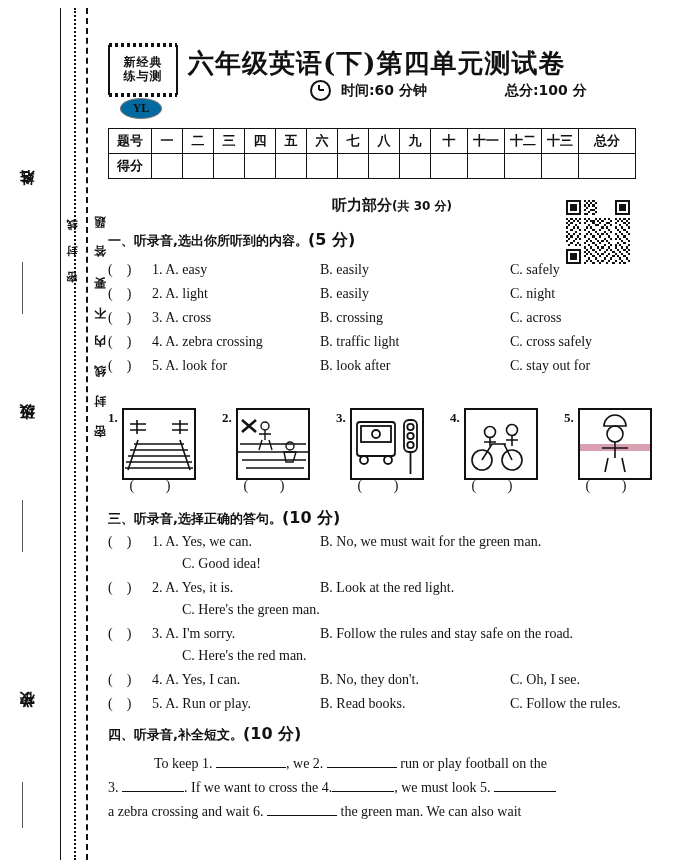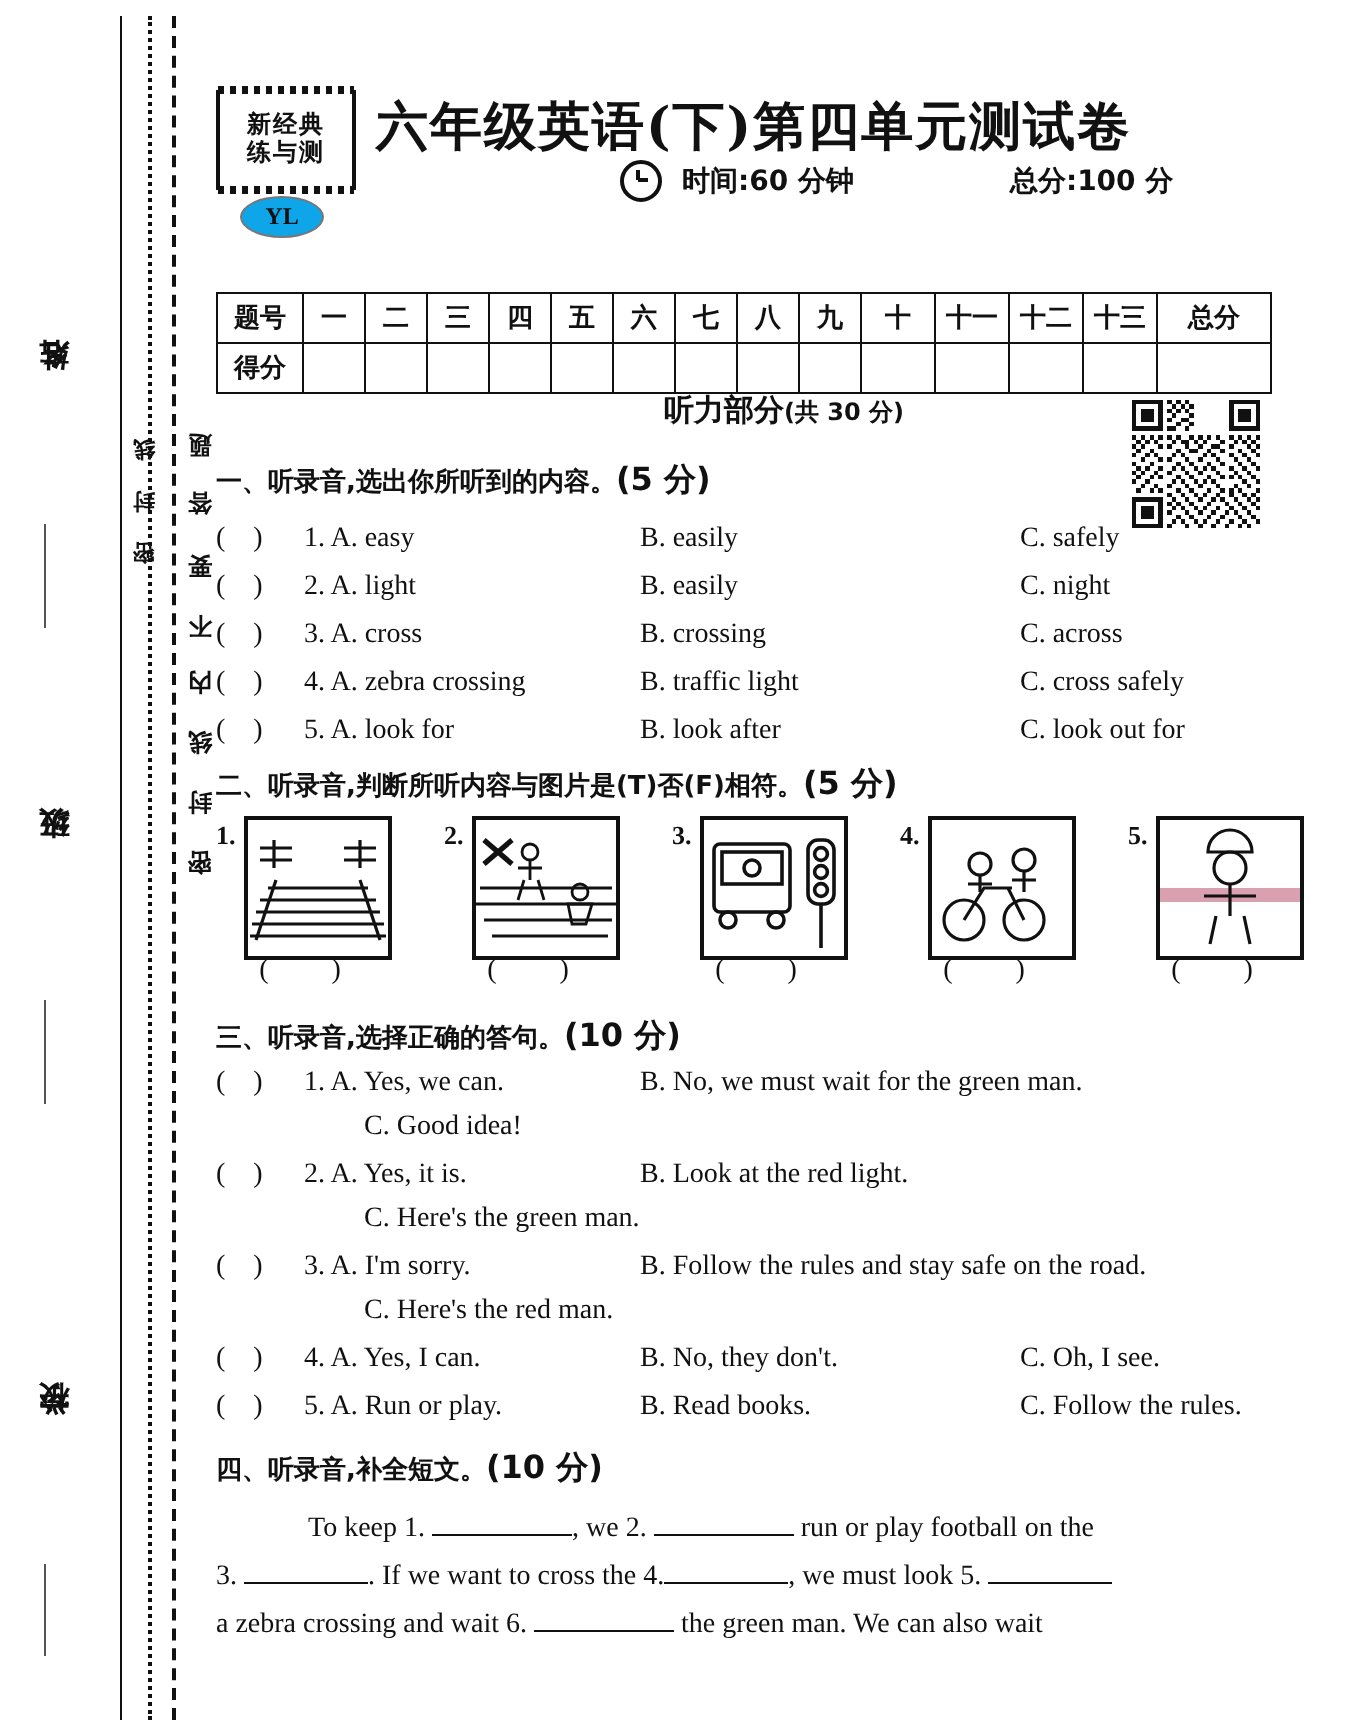--- a/index.html
+++ b/index.html
@@ -60,21 +60,21 @@
   }
   .stamp::after{
     content:"";position:absolute;left:-1px;right:-1px;bottom:-4px;height:4px;
     background:repeating-linear-gradient(90deg,#111 0 3px,#fff 3px 6px);
   }
   .yl{
     position:absolute;left:20px;top:98px;width:40px;height:19px;
     border:1px solid #777;border-radius:50%;
     display:flex;align-items:center;justify-content:center;
     font-family:"Liberation Serif", serif;font-weight:bold;font-size:12px;
-    background:#0ea5e9;
+    background:#0369a1;
   }
   .title{
     position:absolute;left:88px;top:46px;width:470px;
     font-family:"DejaVu Serif", serif;
     font-weight:bold;font-size:26px;letter-spacing:1px;
     white-space:nowrap;
   }
   .subline{
     position:absolute;left:88px;top:80px;width:470px;
     display:flex;align-items:center;
@@ -82,21 +82,21 @@
   }
   .clock{
     width:17px;height:17px;border:2px solid #111;border-radius:50%;
     position:relative;margin-right:10px;flex:none;
   }
   .clock::before{content:"";position:absolute;left:6px;top:3px;width:1.5px;height:5px;background:#111;}
   .clock::after{content:"";position:absolute;left:7px;top:7px;width:5px;height:1.5px;background:#111;}
   .time-txt{margin-right:78px;}
 
   
-  .score-tbl{position:absolute;left:8px;top:128px;border-collapse:collapse;margin-top:18px;}
+  .score-tbl{position:absolute;left:8px;top:128px;border-collapse:collapse;}
   .score-tbl td{
     border:1px solid #111;
     height:24px;
     text-align:center;vertical-align:middle;
     font-family:"DejaVu Sans", sans-serif;font-weight:bold;font-size:13px;
     padding:0;
   }
   .score-tbl td.lbl{width:42px;}
   .score-tbl td.num{width:30px;}
   .score-tbl td.wide{width:36px;}
@@ -258,26 +258,23 @@
     <div class="row" style="top:286px">
       <span class="paren">(&nbsp;&nbsp;&nbsp;&nbsp;)</span><span class="cA"><span>2.</span> <span>A. light</span></span><span class="cB">B. easily</span><span>C. night</span>
     </div>
     <div class="row" style="top:310px">
       <span class="paren">(&nbsp;&nbsp;&nbsp;&nbsp;)</span><span class="cA"><span>3.</span> <span>A. cross</span></span><span class="cB">B. crossing</span><span>C. across</span>
     </div>
     <div class="row" style="top:334px">
       <span class="paren">(&nbsp;&nbsp;&nbsp;&nbsp;)</span><span class="cA"><span>4.</span> <span>A. zebra crossing</span></span><span class="cB">B. traffic light</span><span>C. cross safely</span>
     </div>
     <div class="row" style="top:358px">
-      <span class="paren">(&nbsp;&nbsp;&nbsp;&nbsp;)</span><span class="cA"><span>5.</span> <span>A. look for</span></span><span class="cB">B. look after</span><span>C. look out for</span>
-    </div>
-
-    <div class="exh" style="top:382px">
-      <span>二、听录音,判断所听内容与图片是(T)否(F)相符。</span><span class="pts">(5 分)</span>
-    </div>
+      <span class="paren">(&nbsp;&nbsp;&nbsp;&nbsp;)</span><span class="cA"><span>5.</span> <span>A. look for</span></span><span class="cB">B. look after</span><span>C. stay out for</span>
+    </div>
+
 
     <div class="pics">
       <div class="pic" style="left:0">
         <span class="idx">1.</span>
         <div class="pbox">
           <svg viewBox="0 0 70 68" width="70" height="68">
             <rect width="70" height="68" fill="#fff"></rect>
             <g stroke="#111" stroke-width="1.6" fill="none">
               <path d="M6 14h16M6 20h16M13 10v14M48 14h16M48 20h16M56 10v14"></path>
               <path d="M10 34h50M6 40h58M4 46h62M2 52h66M1 58h68"></path>

